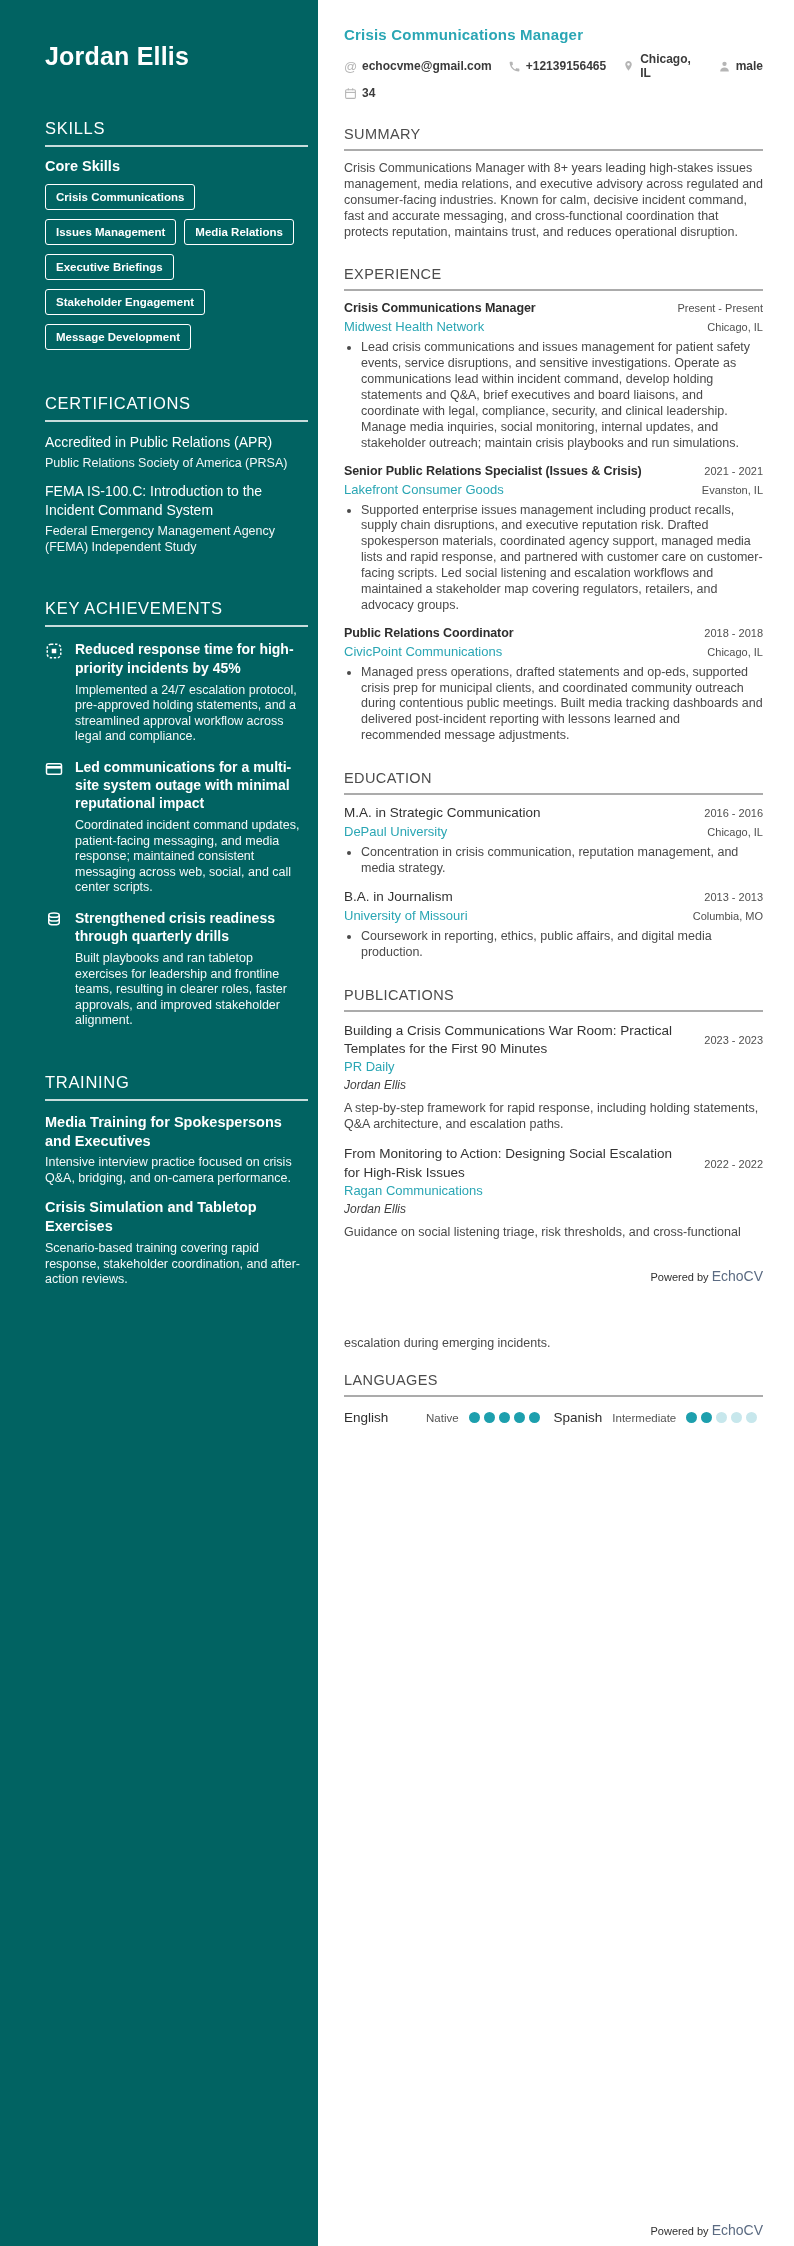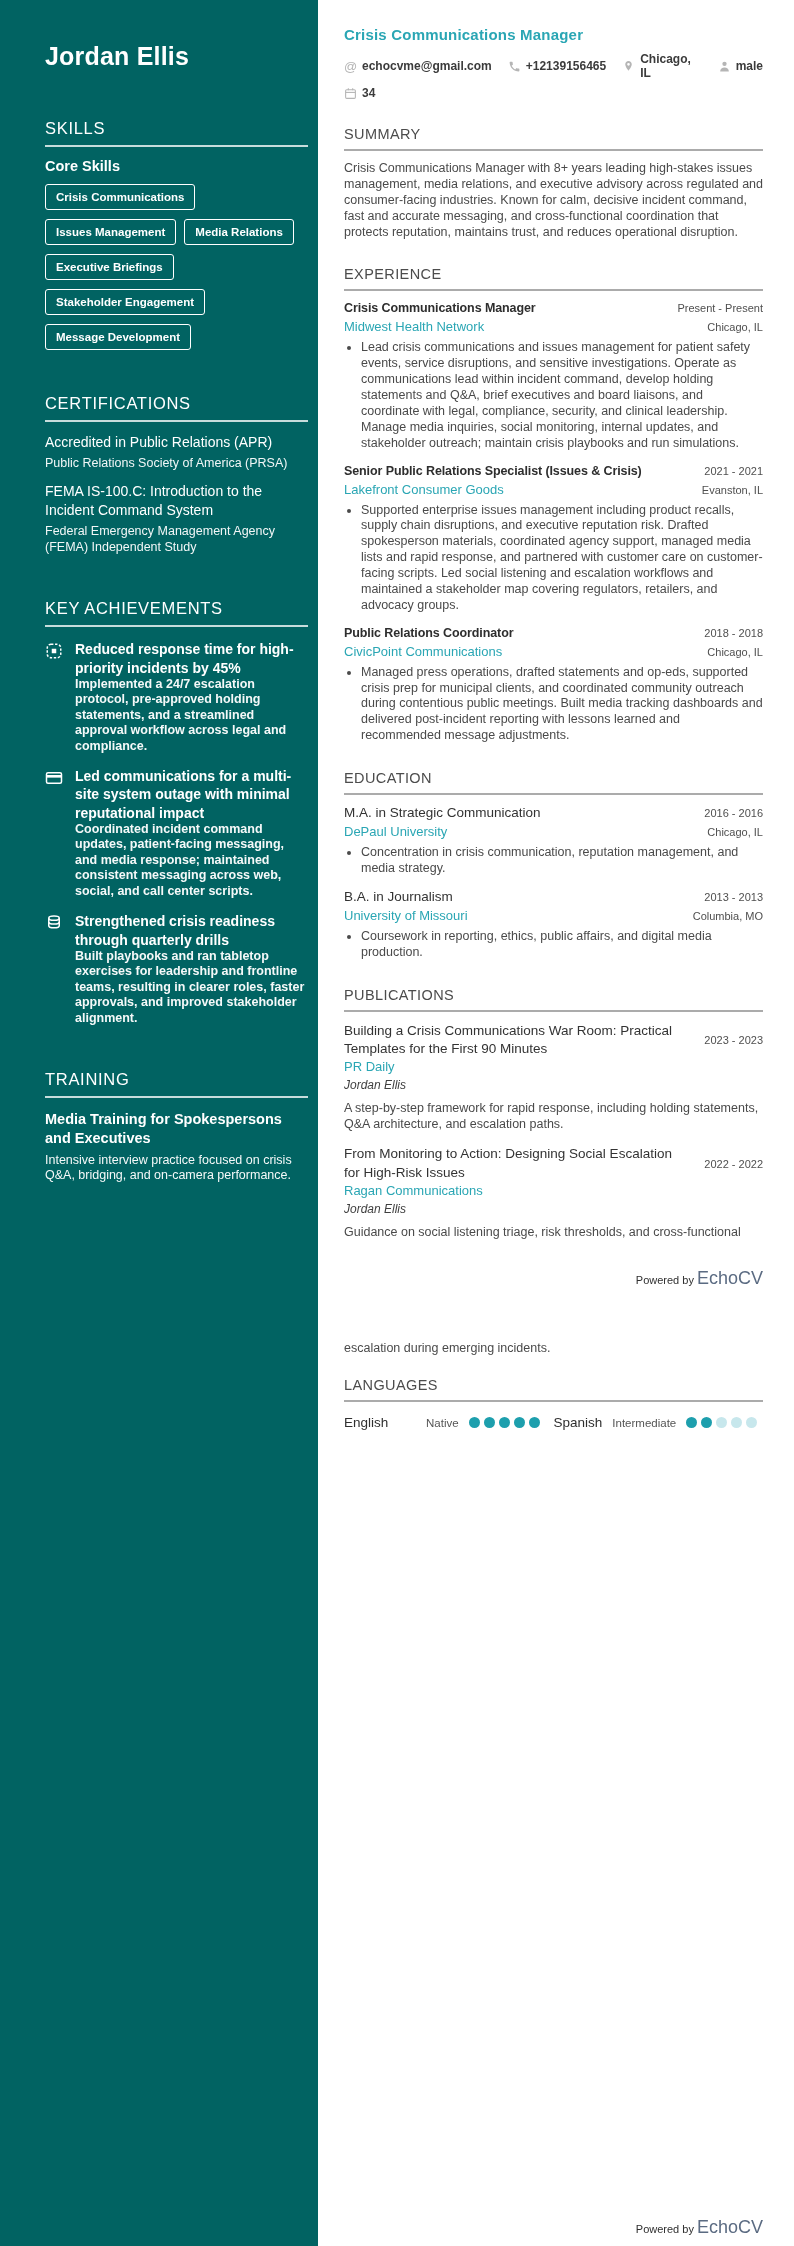--- a/index.html
+++ b/index.html
@@ -31,21 +31,21 @@
     border:1.5px solid #ffffff;border-radius:3px;padding:6px 10px;
     font-size:11.5px;font-weight:700;white-space:nowrap;
   }
   .cert-item{margin-top:11px;}
   .cert-title{font-size:14px;font-weight:400;line-height:1.32;}
   .cert-org{font-size:12.5px;font-weight:400;line-height:1.28;margin-top:4px;color:rgba(255,255,255,.95);}
   .ach-item{display:flex;gap:12px;margin-top:13px;}
   .ach-icon{flex:0 0 18px;width:18px;height:18px;margin-top:2px;}
   .ach-body{flex:1;}
   .ach-title{font-size:14px;font-weight:700;line-height:1.3;}
-  .ach-desc{font-size:12.5px;font-weight:700;line-height:1.24;color:rgba(255,255,255,.96);}
+  .ach-desc{font-size:12.5px;font-weight:400;line-height:1.24;margin-top:6px;color:rgba(255,255,255,.96);}
   .tr-item{margin-top:12px;}
   .tr-title{font-size:14.5px;font-weight:700;line-height:1.3;}
   .tr-desc{font-size:12.5px;font-weight:400;line-height:1.24;margin-top:5px;color:rgba(255,255,255,.96);}
   
   .main{
     position:absolute;left:326px;top:0;width:476px;height:2246px;
     padding:26px 39px 16px 18px;color:#4a4a4a;
   }
   .main-title{color:var(--accent);font-size:15px;font-weight:700;letter-spacing:.2px;margin:0;}
   .contact{margin-top:9px;}
@@ -72,21 +72,21 @@
   ul.bullets li{font-size:12.5px;line-height:1.27;color:#4a4a4a;}
   .pub-item{margin-top:13px;}
   .pub-item:first-of-type{margin-top:4px;}
   .pub-head{display:flex;justify-content:space-between;align-items:center;gap:14px;}
   .pub-title{flex:1;font-size:13.5px;font-weight:400;color:#333333;line-height:1.35;}
   .pub-publisher{font-size:13px;font-weight:500;color:var(--accent);margin-top:1px;}
   .pub-author{font-size:12px;font-style:italic;color:#3f3f3f;margin-top:4px;}
   .pub-desc{font-size:12.5px;line-height:1.3;color:#4a4a4a;margin-top:8px;}
   .powered{ text-align:right;font-size:11px;color:#2f2f2f;}
   .powered.page1{margin-top:28px;}
-  .brand{font-size:18px;color:var(--brand-color);text-decoration:none;}
+  .brand{font-size:14px;color:var(--brand-color);text-decoration:none;}
   .continuation{margin-top:52px;font-size:12.5px;color:#4a4a4a;}
   .lang-row{display:flex;align-items:center;margin-top:13px;}
   .lang-item{flex:1;display:flex;align-items:center;gap:10px;}
   .lang-name{font-size:13.5px;color:#2f2f2f;min-width:72px;}
   .lang-level{font-size:11.5px;color:#555555;white-space:nowrap;}
   .dots{display:flex;gap:4px;}
   .dot{width:11px;height:11px;border-radius:50%;}
   .dot-filled{background:var(--dot-filled);}
   .dot-empty{background:var(--dot-empty);}
   .footer-bottom{position:absolute;right:39px;bottom:8px;}
@@ -171,20 +171,24 @@
       </div>
     </section>
 
     <section class="sb-section">
       <h2 class="sb-heading">TRAINING</h2>
       <hr class="sb-divider">
       <div class="tr-item">
         <div class="tr-title">Media Training for Spokespersons and Executives</div>
         <div class="tr-desc">Intensive interview practice focused on crisis Q&amp;A, bridging, and on-camera performance.</div>
       </div>
+      <div class="tr-item">
+        <div class="tr-title">Crisis Simulation and Tabletop Exercises</div>
+        <div class="tr-desc">Scenario-based training covering rapid response, stakeholder coordination, and after-action reviews.</div>
+      </div>
     </section>
   </aside>
 
   <main class="main">
 
     <h2 class="main-title">Crisis Communications Manager</h2>
 
     <div class="contact">
       <div class="contact-row">
         <span class="contact-item">

